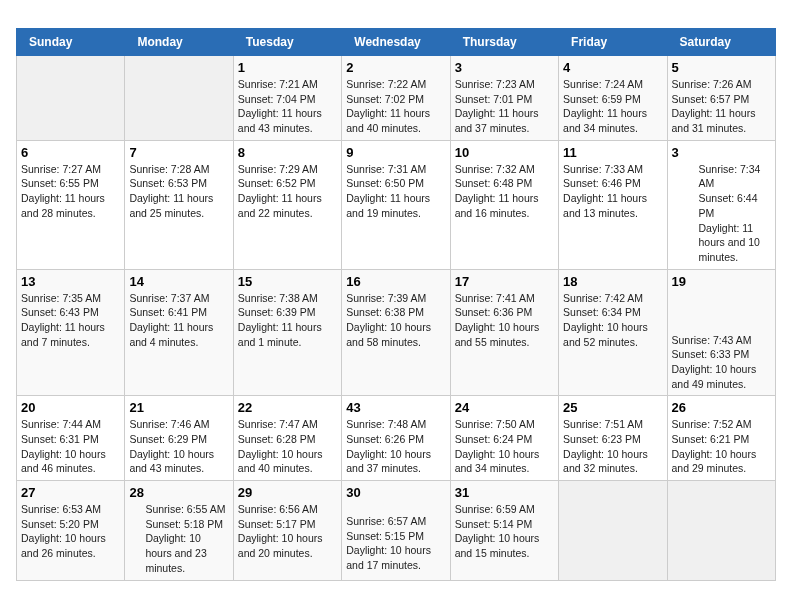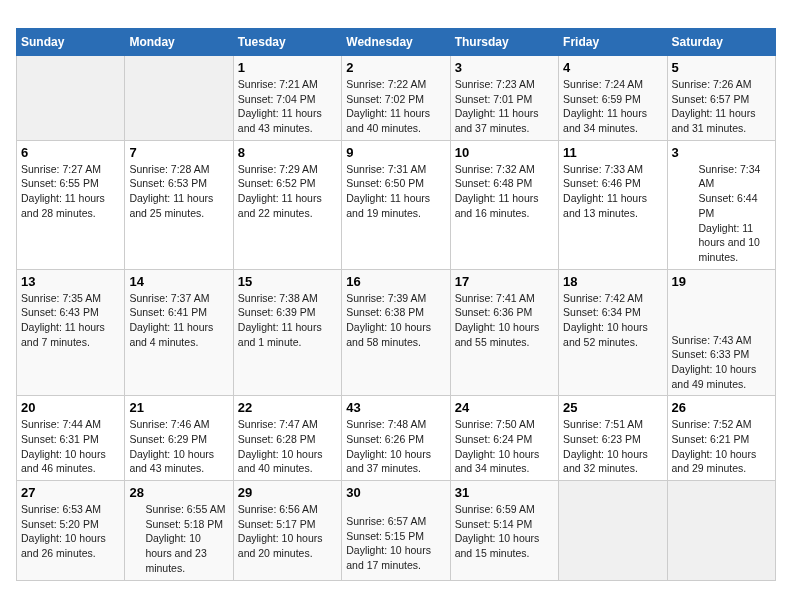--- a/index.html
+++ b/index.html
@@ -50,21 +50,21 @@
     table {
       width: 100%;
       border-collapse: collapse;
       font-size: 11px;
     }
     thead tr th {
       background-color: #2a6db5;
       color: #fff;
       font-weight: bold;
       font-size: 12px;
-      padding: 6px 4px;
+      padding: 6px 12px;
       text-align: left;
       border: 1px solid #2a6db5;
     }
     tbody tr td {
       vertical-align: top;
       border: 1px solid #ccc;
       padding: 4px 4px;
       min-height: 80px;
       width: 14.28%;
       background: #fff;

